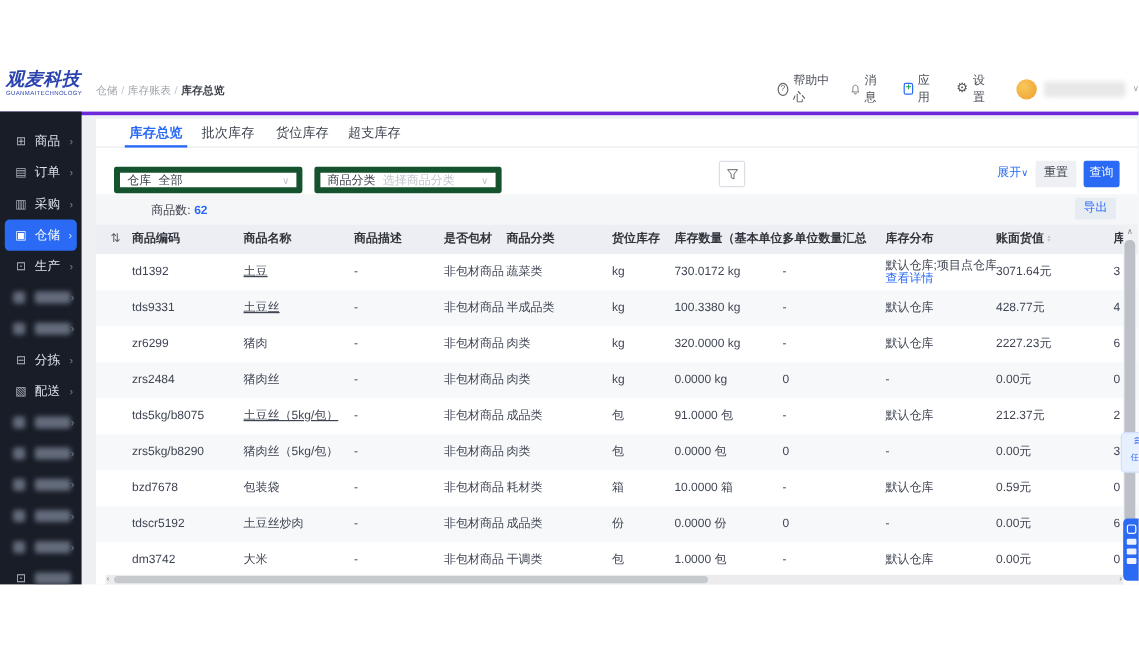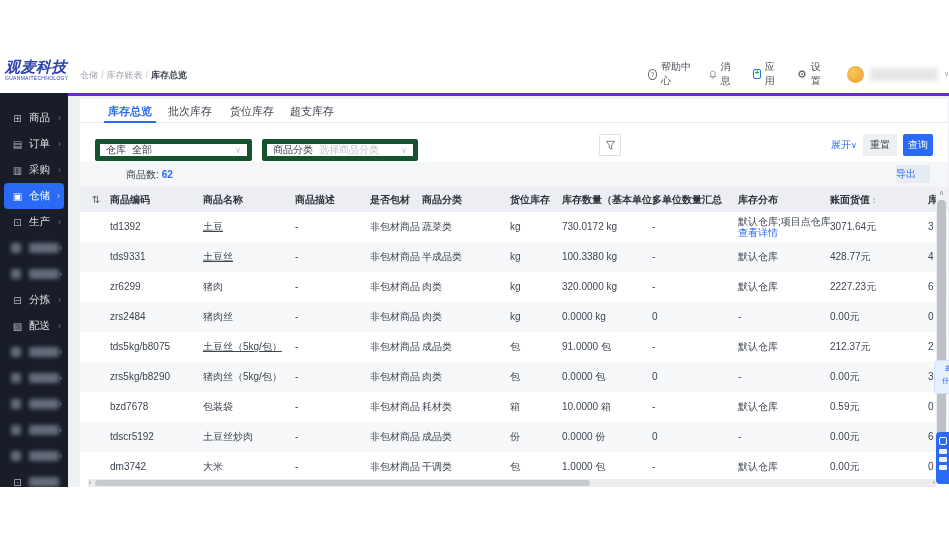--- a/index.html
+++ b/index.html
@@ -47,21 +47,21 @@
   .fb-value{color:#3c414b;white-space:nowrap;}
   .fb-ph{color:#c0c4cc;white-space:nowrap;overflow:hidden;}
   .fb-chev{margin-left:auto;color:#c0c4cc;font-size:8px;}
   .filter-btn{position:absolute;left:519px;top:35px;width:22px;height:22px;border:1px solid #dcdfe6;border-radius:2px;box-sizing:border-box;display:flex;align-items:center;justify-content:center;cursor:pointer;}
   .expand-link{position:absolute;left:751px;top:35px;height:22px;line-height:22px;color:#2a6af5;font-size:10px;cursor:pointer;}
   .btn-reset{position:absolute;left:783px;top:35px;width:34px;height:22px;background:#eef0f4;border-radius:0;font-size:10px;color:#3c414b;text-align:center;line-height:22px;cursor:pointer;}
   .btn-query{position:absolute;left:823px;top:35px;width:30px;height:22px;background:#2a6af5;border-radius:2px;font-size:10px;color:#fff;text-align:center;line-height:22px;cursor:pointer;}
   .toolbar-band{position:absolute;left:0;top:63px;width:100%;height:25px;background:#f5f6f8;}
   .count{position:absolute;left:15px;top:69px;font-size:10px;color:#3c414b;margin-left:31px;}
   .count .cv{color:#2a6af5;font-weight:bold;margin-left:3px;}
-  .btn-export{position:absolute;left:816px;top:66px;width:34px;height:18px;background:#e7ebf2;border-radius:2px;color:#2a6af5;font-size:10px;text-align:left;line-height:18px;cursor:pointer;}
+  .btn-export{position:absolute;left:816px;top:66px;width:34px;height:18px;background:#e7ebf2;border-radius:2px;color:#2a6af5;font-size:10px;text-align:center;line-height:18px;cursor:pointer;}
   
   .thead{position:absolute;left:0;top:88px;width:100%;height:25px;background:#eceef3;font-size:10px;color:#31343c;font-weight:bold;}
   .th{position:absolute;top:0;height:25px;line-height:25px;white-space:nowrap;}
   .cust-ico{color:#5a6068;font-weight:normal;font-size:10px;}
   .sort{display:inline-flex;flex-direction:column;vertical-align:middle;margin-left:3px;font-size:5px;line-height:4px;color:#c0c4cc;font-weight:normal;cursor:pointer;}
   .rows{position:absolute;left:0;top:113px;width:100%;}
   .tr{position:relative;height:30px;font-size:10px;color:#3f4553;background:#fff;}
   .tr:nth-child(even){background:#f7f8fa;}
   .td{position:absolute;top:0;height:30px;line-height:30px;white-space:nowrap;}
   .u{text-decoration:underline;cursor:pointer;}

